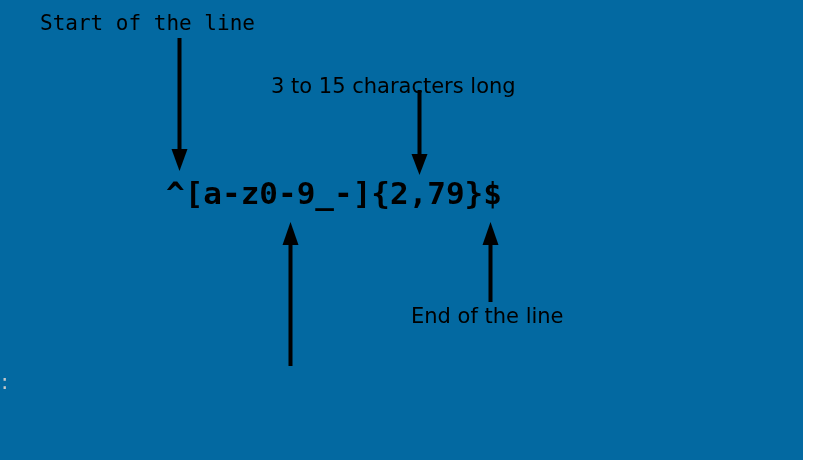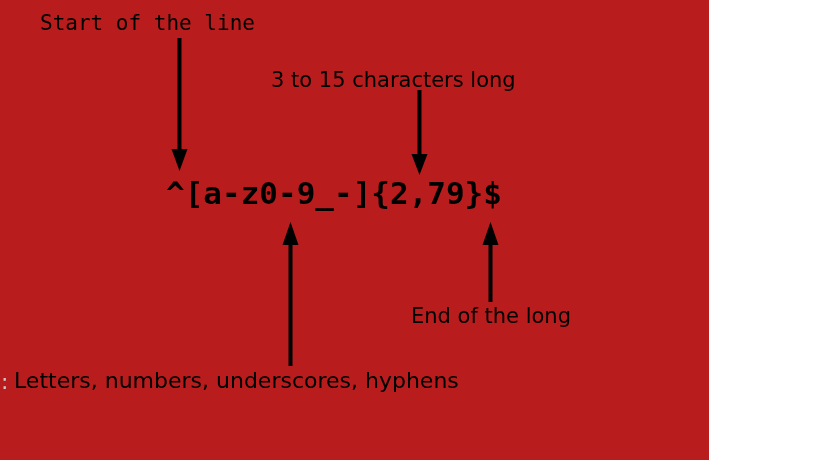--- a/index.html
+++ b/index.html
@@ -2,23 +2,23 @@
 <html><head>
 <meta charset="utf-8">
 <style>
   html, body {
     margin: 0;
     padding: 0;
     background: #ffffff;
   }
   #canvas {
     position: relative;
-    width: 709px;
+    width: 803px;
     height: 460px;
-    background: #b91c1c;
+    background: #0369a1;
     overflow: hidden;
   }
   .label {
     position: absolute;
     color: #000000;
     white-space: pre;
     line-height: 1;
   }
   .label-mono {
     font-family: "DejaVu Sans Mono", "Liberation Mono", monospace;
@@ -40,21 +40,21 @@
     line-height: 1.1;
   }
   
   #label-start {
     left: 40px;
     top: 13px;
     font-size: 21px;
   }
   #label-length {
     left: 271px;
-    top: 70px;
+    top: 76px;
     font-size: 21px;
   }
   #label-end {
     left: 411px;
     top: 306px;
     font-size: 21px;
   }
   #label-charset {
     left: 14px;
     top: 370px;
@@ -107,19 +107,18 @@
     </svg>
   </div>
 
   <div class="arrow" style="left:479px; top:222px;">
     <svg width="24" height="80" viewBox="0 0 24 80">
       <rect x="9.5" y="22" width="4" height="58" fill="#000000"></rect>
       <polygon points="11.5,0 3.5,23 19.5,23" fill="#000000"></polygon>
     </svg>
   </div>
 
-  <div class="label label-sans" id="label-end">End of the long</div>
+  <div class="label label-sans" id="label-end">End of the line</div>
 
   <div class="label label-sans" id="clipped-mark">:</div>
 
-  <div class="label label-sans" id="label-charset">Letters, numbers, underscores, hyphens</div>
 
 </div>
 
 </body></html>

